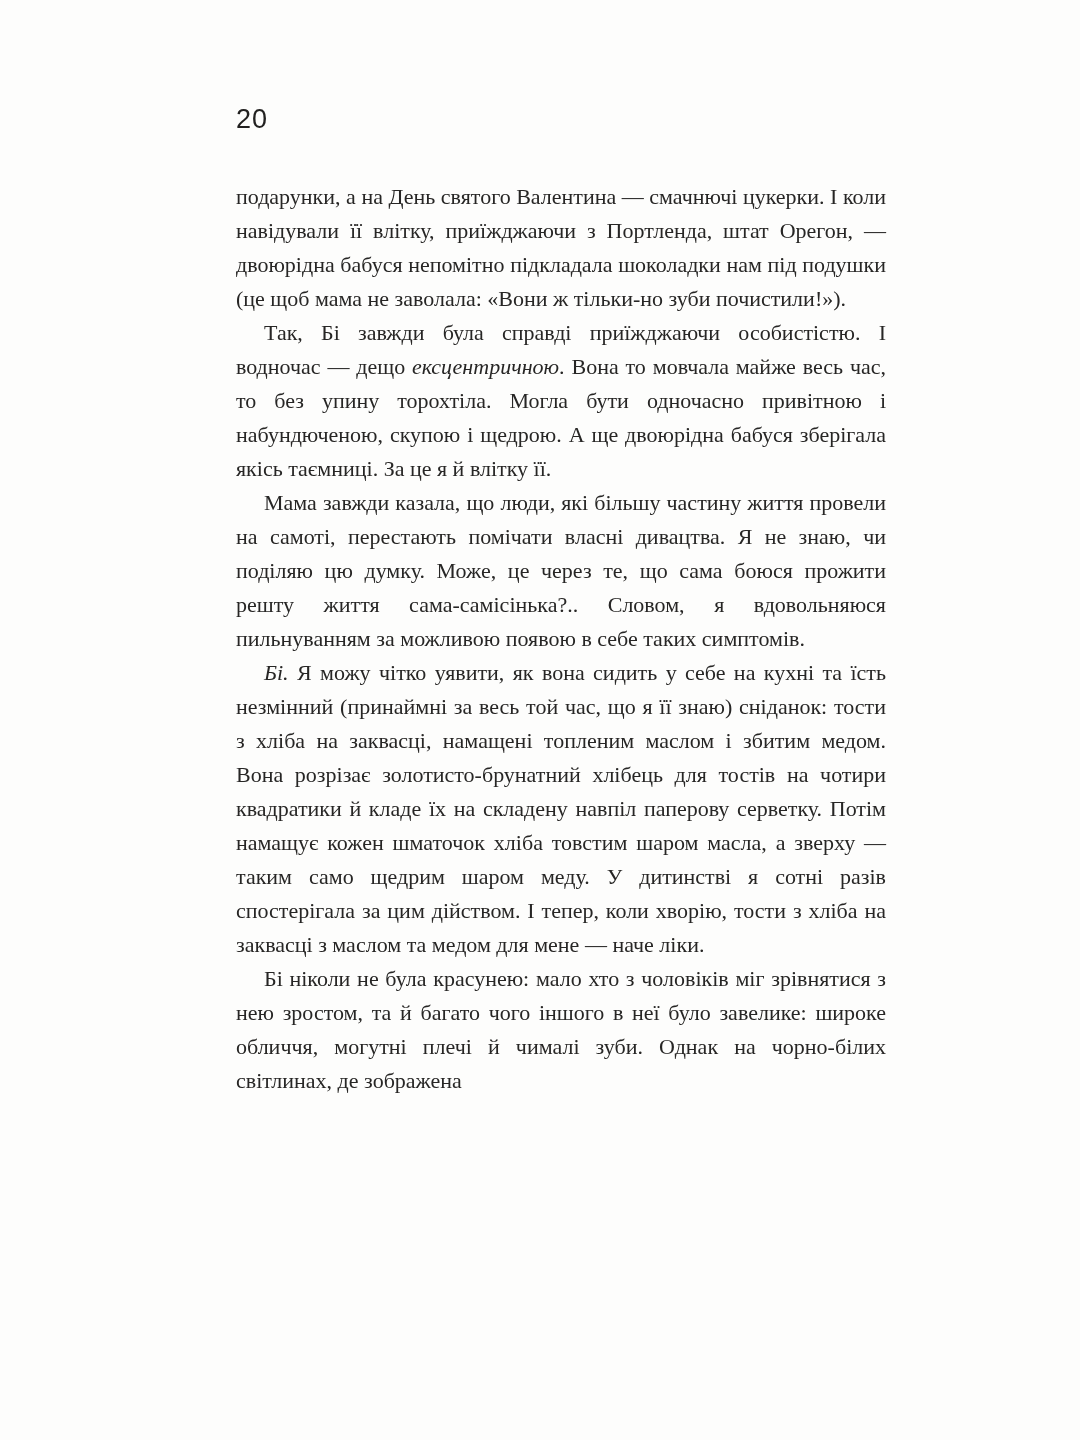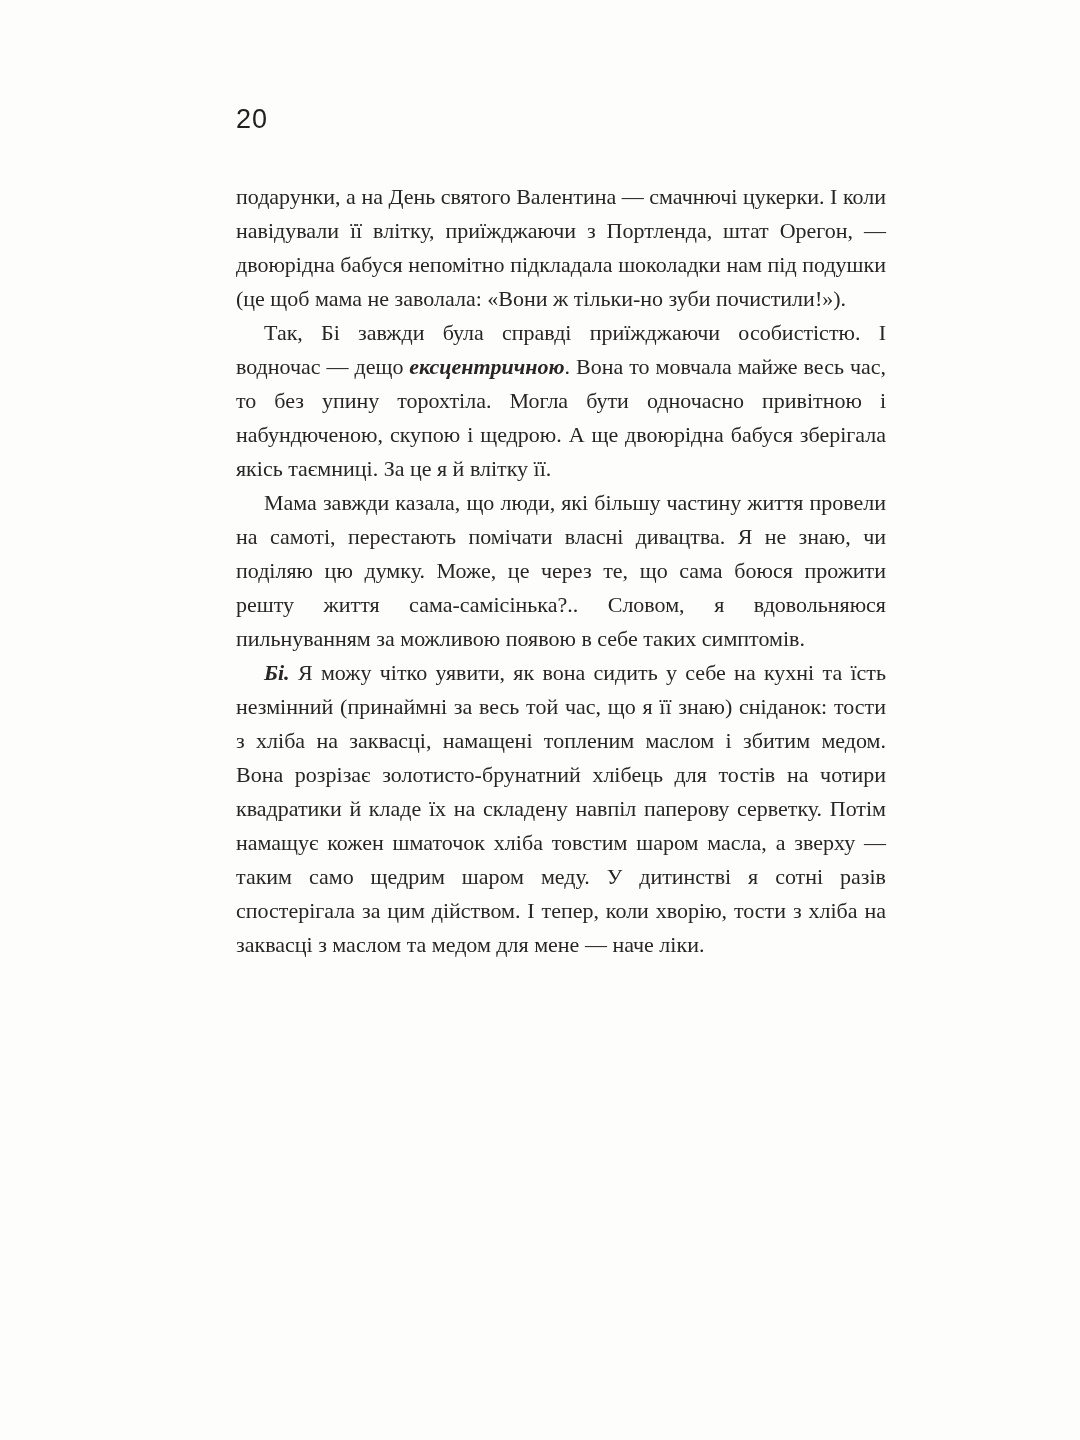--- a/index.html
+++ b/index.html
@@ -39,27 +39,27 @@
   }
   .para {
     margin: 0;
     padding: 0;
   }
   .para.indent {
     text-indent: 28px;
   }
   .seg.it {
     font-style: italic;
-    font-weight: bold;
   }
 </style>
 </head>
 <body>
 
 <div class="book-page">
   <div class="page-number">20</div>
   <div class="page-text">
       <p class="para"><span class="seg">подарунки, а на День святого Валентина — смачнючі цукерки. І коли навідували її влітку, приїжджаючи з Портленда, штат Орегон, — двоюрідна бабуся непо­мітно підкладала шоколадки нам під подушки (це щоб мама не заволала: «Вони ж тільки-но зуби почистили!»).</span></p>
       <p class="para indent"><span class="seg">Так, Бі завжди була справді приїжджаючи особисті­стю. І водночас — дещо </span><span class="seg it">ексцентричною</span><span class="seg">. Вона то мов­чала майже весь час, то без упину торохтіла. Могла бути одночасно привітною і набундюченою, скупою і щедрою. А ще двоюрідна бабуся зберігала якісь таєм­ниці. За це я й влітку її.</span></p>
       <p class="para indent"><span class="seg">Мама завжди казала, що люди, які більшу частину життя провели на самоті, перестають помічати власні дивацтва. Я не знаю, чи поділяю цю думку. Може, це через те, що сама боюся прожити решту життя сама-са­місінька?.. Словом, я вдовольняюся пильнуванням за можливою появою в себе таких симптомів.</span></p>
       <p class="para indent"><span class="seg it">Бі.</span><span class="seg"> Я можу чітко уявити, як вона сидить у себе на кухні та їсть незмінний (принаймні за весь той час, що я її знаю) сніданок: тости з хліба на заквасці, намаще­ні топленим маслом і збитим медом. Вона розрізає золотисто-брунатний хлібець для тостів на чотири квадратики й кладе їх на складену навпіл паперову серветку. Потім намащує кожен шматочок хліба товстим шаром масла, а зверху — таким само щедрим шаром меду. У дитинстві я сотні разів спостерігала за цим дійством. І тепер, коли хворію, тости з хліба на заквас­ці з маслом та медом для мене — наче ліки.</span></p>
+      <p class="para indent"><span class="seg">Бі ніколи не була красунею: мало хто з чоловіків міг зрівнятися з нею зростом, та й багато чого іншого в неї було завелике: широке обличчя, могутні плечі й чима­лі зуби. Однак на чорно-білих світлинах, де зображена</span></p>
     </div>
 </div>
 
 </body></html>

